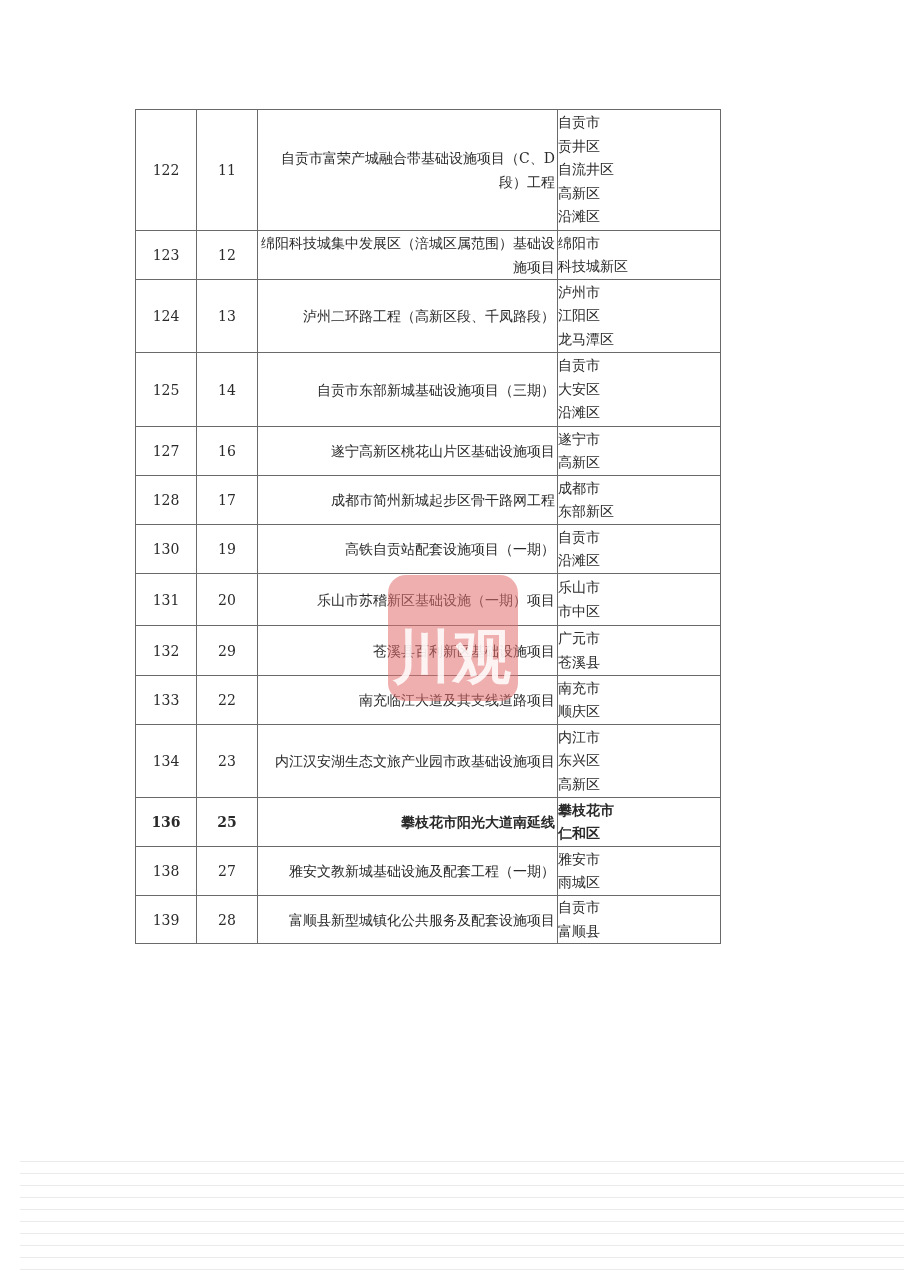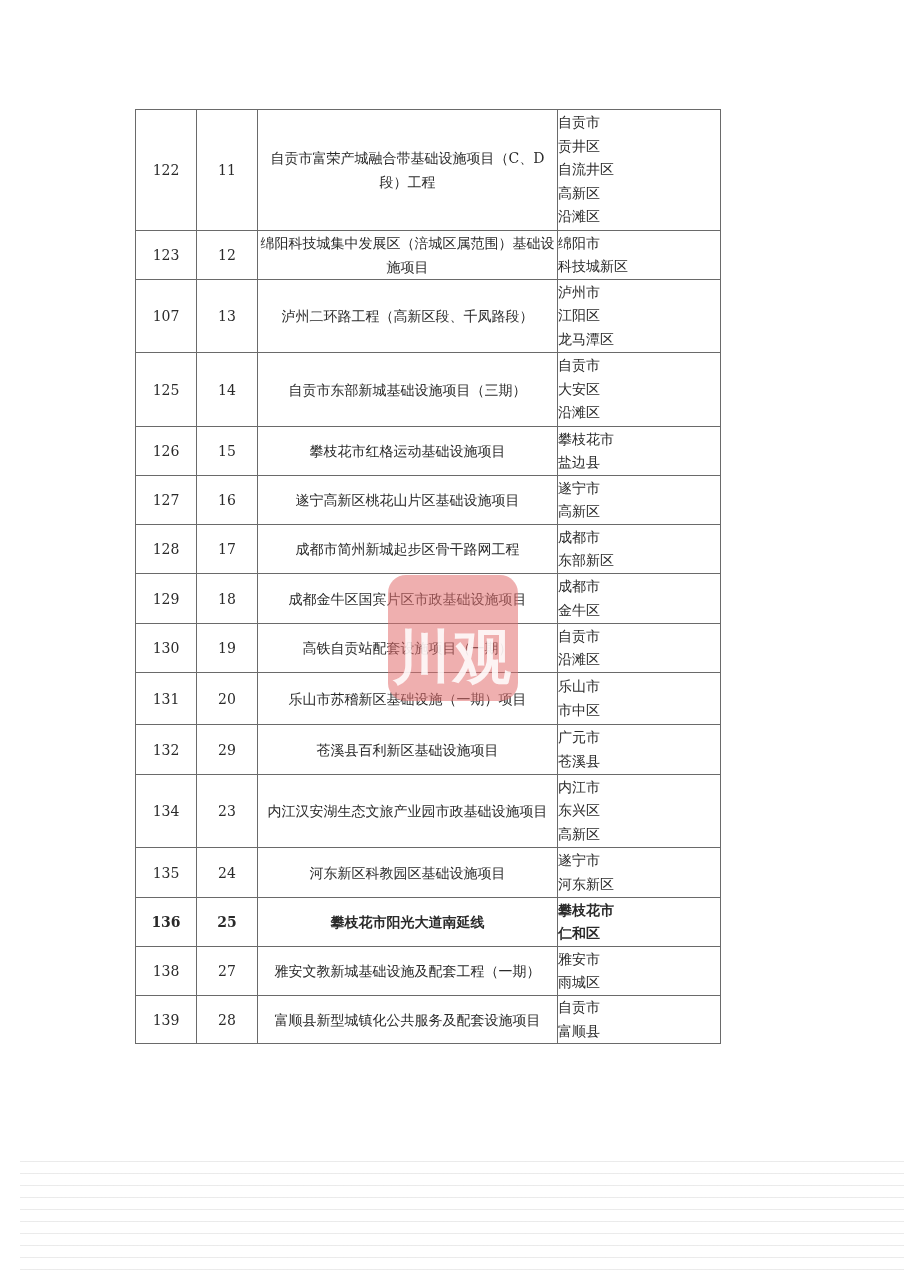--- a/index.html
+++ b/index.html
@@ -22,21 +22,21 @@
     font-size: 14px;
   }
   .doc-table td {
     border: 1px solid #6a6a6a;
     padding: 0;
     vertical-align: middle;
     line-height: 24px;
   }
   .c-seq { width: 60px; text-align: center; }
   .c-sub { width: 60px; text-align: center; }
-  .c-name { width: 295px; text-align: center; padding-left: 2px !important; padding-right: 2px !important; }
+  .c-name { width: 295px; text-align: right; padding-left: 2px !important; padding-right: 2px !important; }
   .c-loc { width: 162px; text-align: left; }
   .c-loc span { display: block; line-height: 23.5px; }
   .watermark {
     position: absolute; left: 388px; top: 575px; width: 130px; height: 126px;
     background: rgba(225, 110, 110, 0.55);
     border-radius: 18px;
     color: rgba(255,255,255,0.85);
     font-size: 58px; font-weight: bold;
     display: flex; align-items: flex-end; justify-content: center;
     padding-bottom: 4px; box-sizing: border-box;
@@ -67,73 +67,55 @@
       <tr style="height: 49px;">
         <td class="c-seq">123</td>
         <td class="c-sub">12</td>
         <td class="c-name">绵阳科技城集中发展区（涪城区属范围）基础设施项目</td>
         <td class="c-loc">
           <span>绵阳市</span>
           <span>科技城新区</span>
         </td>
       </tr>
       <tr style="height: 73px;">
-        <td class="c-seq">107</td>
+        <td class="c-seq">124</td>
         <td class="c-sub">13</td>
         <td class="c-name">泸州二环路工程（高新区段、千凤路段）</td>
         <td class="c-loc">
           <span>泸州市</span>
           <span>江阳区</span>
           <span>龙马潭区</span>
         </td>
       </tr>
       <tr style="height: 74px;">
         <td class="c-seq">125</td>
         <td class="c-sub">14</td>
         <td class="c-name">自贡市东部新城基础设施项目（三期）</td>
         <td class="c-loc">
           <span>自贡市</span>
           <span>大安区</span>
           <span>沿滩区</span>
         </td>
       </tr>
-      <tr style="height: 49px;">
-        <td class="c-seq">126</td>
-        <td class="c-sub">15</td>
-        <td class="c-name">攀枝花市红格运动基础设施项目</td>
-        <td class="c-loc">
-          <span>攀枝花市</span>
-          <span>盐边县</span>
-        </td>
-      </tr>
       <tr style="height: 49px; margin-top: 40px;">
         <td class="c-seq">127</td>
         <td class="c-sub">16</td>
         <td class="c-name">遂宁高新区桃花山片区基础设施项目</td>
         <td class="c-loc">
           <span>遂宁市</span>
           <span>高新区</span>
         </td>
       </tr>
       <tr style="height: 49px;">
         <td class="c-seq">128</td>
         <td class="c-sub">17</td>
         <td class="c-name">成都市简州新城起步区骨干路网工程</td>
         <td class="c-loc">
           <span>成都市</span>
           <span>东部新区</span>
-        </td>
-      </tr>
-      <tr style="height: 50px;">
-        <td class="c-seq">129</td>
-        <td class="c-sub">18</td>
-        <td class="c-name">成都金牛区国宾片区市政基础设施项目</td>
-        <td class="c-loc">
-          <span>成都市</span>
-          <span>金牛区</span>
         </td>
       </tr>
       <tr style="height: 49px;">
         <td class="c-seq">130</td>
         <td class="c-sub">19</td>
         <td class="c-name">高铁自贡站配套设施项目（一期）</td>
         <td class="c-loc">
           <span>自贡市</span>
           <span>沿滩区</span>
         </td>
@@ -149,37 +131,37 @@
       </tr>
       <tr style="height: 50px;">
         <td class="c-seq">132</td>
         <td class="c-sub">29</td>
         <td class="c-name">苍溪县百利新区基础设施项目</td>
         <td class="c-loc">
           <span>广元市</span>
           <span>苍溪县</span>
         </td>
       </tr>
+      <tr style="height: 49px;">
+        <td class="c-seq">133</td>
+        <td class="c-sub">22</td>
+        <td class="c-name">南充临江大道及其支线道路项目</td>
+        <td class="c-loc">
+          <span>南充市</span>
+          <span>顺庆区</span>
+        </td>
+      </tr>
       <tr style="height: 73px;">
         <td class="c-seq">134</td>
         <td class="c-sub">23</td>
         <td class="c-name">内江汉安湖生态文旅产业园市政基础设施项目</td>
         <td class="c-loc">
           <span>内江市</span>
           <span>东兴区</span>
           <span>高新区</span>
-        </td>
-      </tr>
-      <tr style="height: 50px;">
-        <td class="c-seq">135</td>
-        <td class="c-sub">24</td>
-        <td class="c-name">河东新区科教园区基础设施项目</td>
-        <td class="c-loc">
-          <span>遂宁市</span>
-          <span>河东新区</span>
         </td>
       </tr>
       <tr style="height: 49px; font-weight: bold;">
         <td class="c-seq">136</td>
         <td class="c-sub">25</td>
         <td class="c-name">攀枝花市阳光大道南延线</td>
         <td class="c-loc">
           <span>攀枝花市</span>
           <span>仁和区</span>
         </td>

